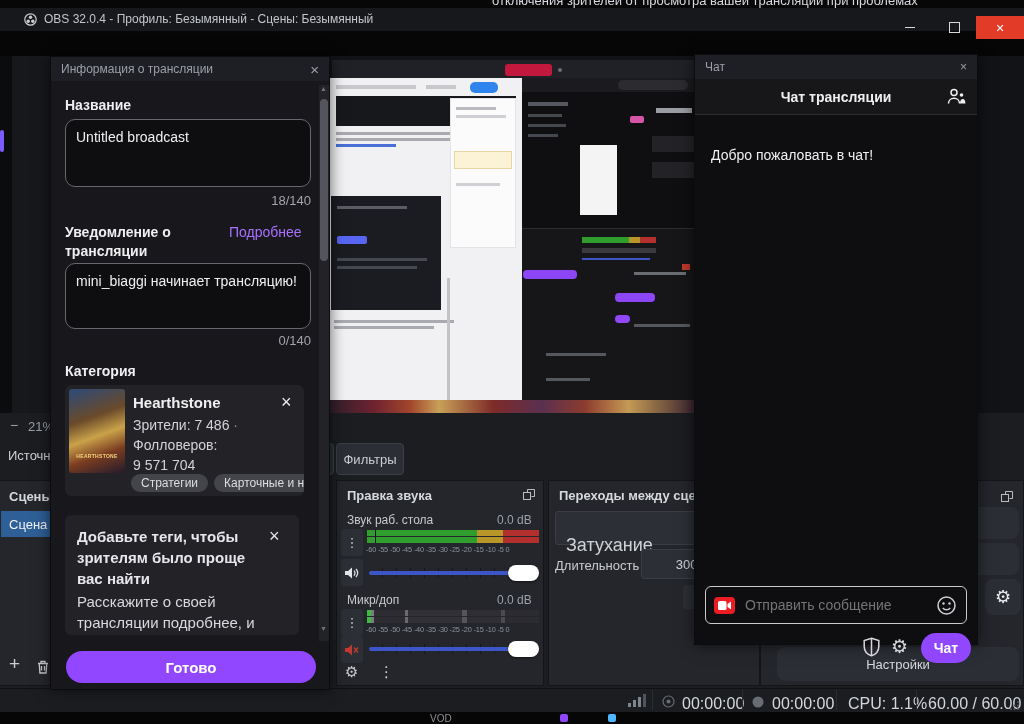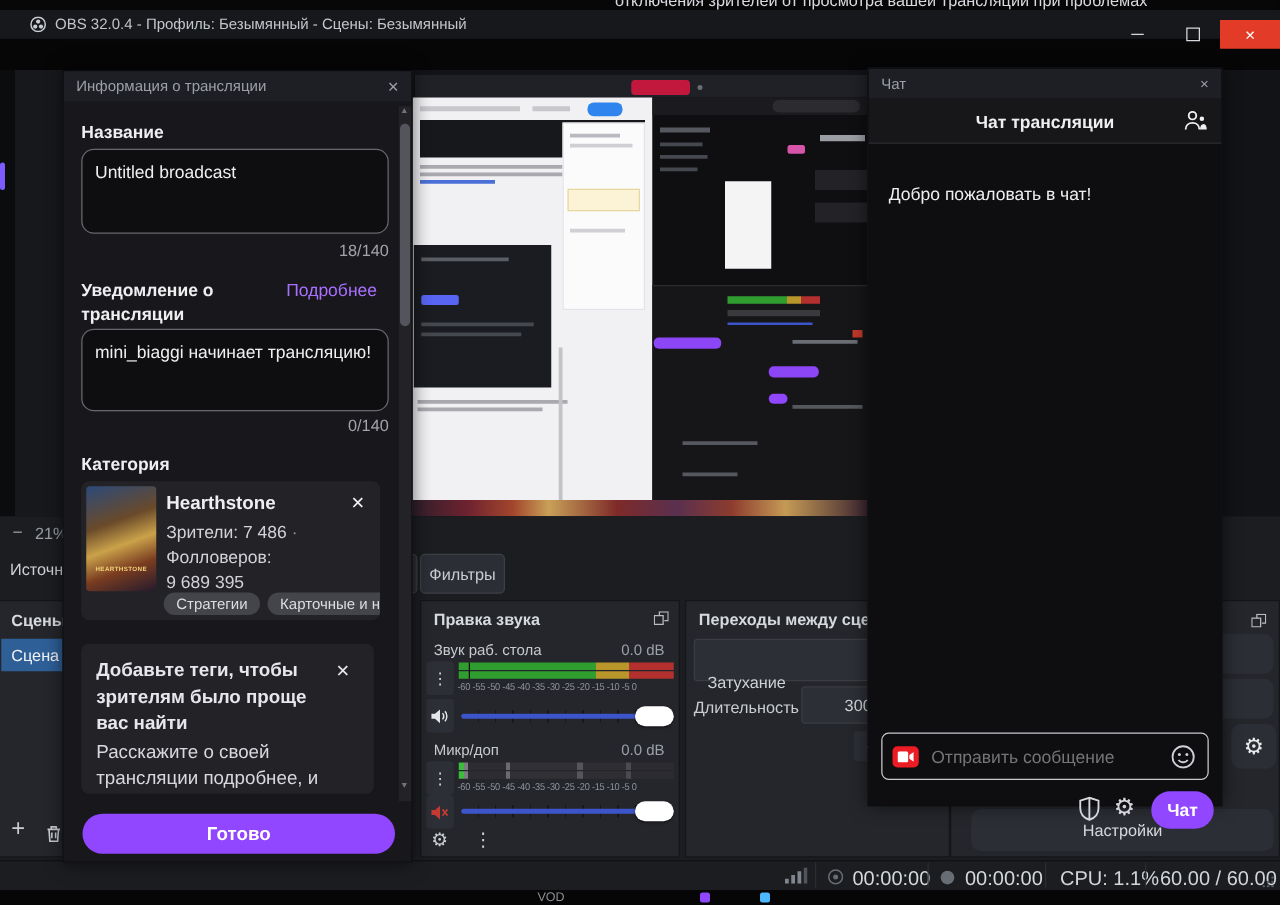--- a/index.html
+++ b/index.html
@@ -224,21 +224,21 @@
       <div class="abs handle" style="left:139px;top:4px;width:31px;height:16px;"></div>
     </div>
 
     <span class="abs" style="left:8px;top:182px;font-size:15px;color:#c9ccd0;">⚙</span>
     <span class="abs" style="left:42px;top:182px;font-size:15px;color:#c9ccd0;">⋮</span>
   </div>
 
   <div class="abs dock" style="left:548px;top:480px;width:212px;height:206px;overflow:hidden;">
     <span class="abs dock-title nw" style="left:10px;top:7px;">Переходы между сценами</span>
     <div class="abs sq-btn" style="left:6px;top:30px;width:198px;height:34px;justify-content:flex-start;border:1px solid #3a3d43;">
-      <span style="font-size:13px;padding-left:10px;margin-top:35px;">Затухание</span>
+      <span style="font-size:18px;padding-left:10px;margin-top:35px;">Затухание</span>
     </div>
     <span class="abs nw" style="left:6px;top:77px;font-size:13px;color:#c9ccd0;">Длительность</span>
     <div class="abs sq-btn" style="left:92px;top:68px;width:112px;height:30px;border:1px solid #3a3d43;">
       <span style="font-size:13px;">300 ms</span>
     </div>
     <div class="abs sq-btn" style="left:134px;top:104px;width:28px;height:24px;">
       <span style="font-size:14px;">−</span>
     </div>
   </div>
 
@@ -329,21 +329,21 @@
         <div class="abs" style="left:4px;top:4px;width:56px;height:84px;border-radius:3px;overflow:hidden;background:linear-gradient(160deg,#2c4a7a 0%,#6a4a2a 35%,#caa24a 55%,#7a3c20 75%,#241a2e 100%);display:flex;align-items:flex-end;justify-content:center;">
           <span style="font-size:5px;color:#f2d27a;font-weight:bold;padding-bottom:14px;letter-spacing:.3px;">HEARTHSTONE</span>
         </div>
         <span class="abs nw" style="left:68px;top:9px;font-size:15px;font-weight:bold;color:#efeff1;">Hearthstone</span>
         <span class="abs xicon" style="left:216px;top:8px;font-size:18px;color:#efeff1;">×</span>
         <span class="abs nw" style="left:68px;top:32px;font-size:14px;color:#d2d2d8;">
           <span>Зрители: 7 486</span>
           <span style="color:#8d8d95;">·</span>
         </span>
         <span class="abs nw" style="left:68px;top:52px;font-size:14px;color:#d2d2d8;">Фолловеров:</span>
-        <span class="abs nw" style="left:68px;top:72px;font-size:14px;color:#d2d2d8;">9 689 395</span>
+        <span class="abs nw" style="left:68px;top:72px;font-size:14px;color:#d2d2d8;">9 571 704</span>
         <div class="abs" style="left:66px;top:89px;display:flex;gap:6px;">
           <span class="tag">Стратегии</span>
           <span class="tag">Карточные и нас</span>
         </div>
       </div>
 
       <div class="abs tw-card" style="left:14px;top:434px;width:234px;height:120px;">
         <div style="position:absolute;left:12px;top:11px;width:172px;font-size:15px;font-weight:bold;color:#e6e6ec;line-height:21px;">Добавьте теги, чтобы зрителям было проще вас найти</div>
         <span class="abs xicon" style="left:204px;top:12px;font-size:18px;color:#e6e6ec;">×</span>
         <div style="position:absolute;left:12px;top:76px;width:186px;font-size:15px;color:#d8d8de;line-height:21px;">Расскажите о своей трансляции подробнее, и люди, которые ищут</div>

